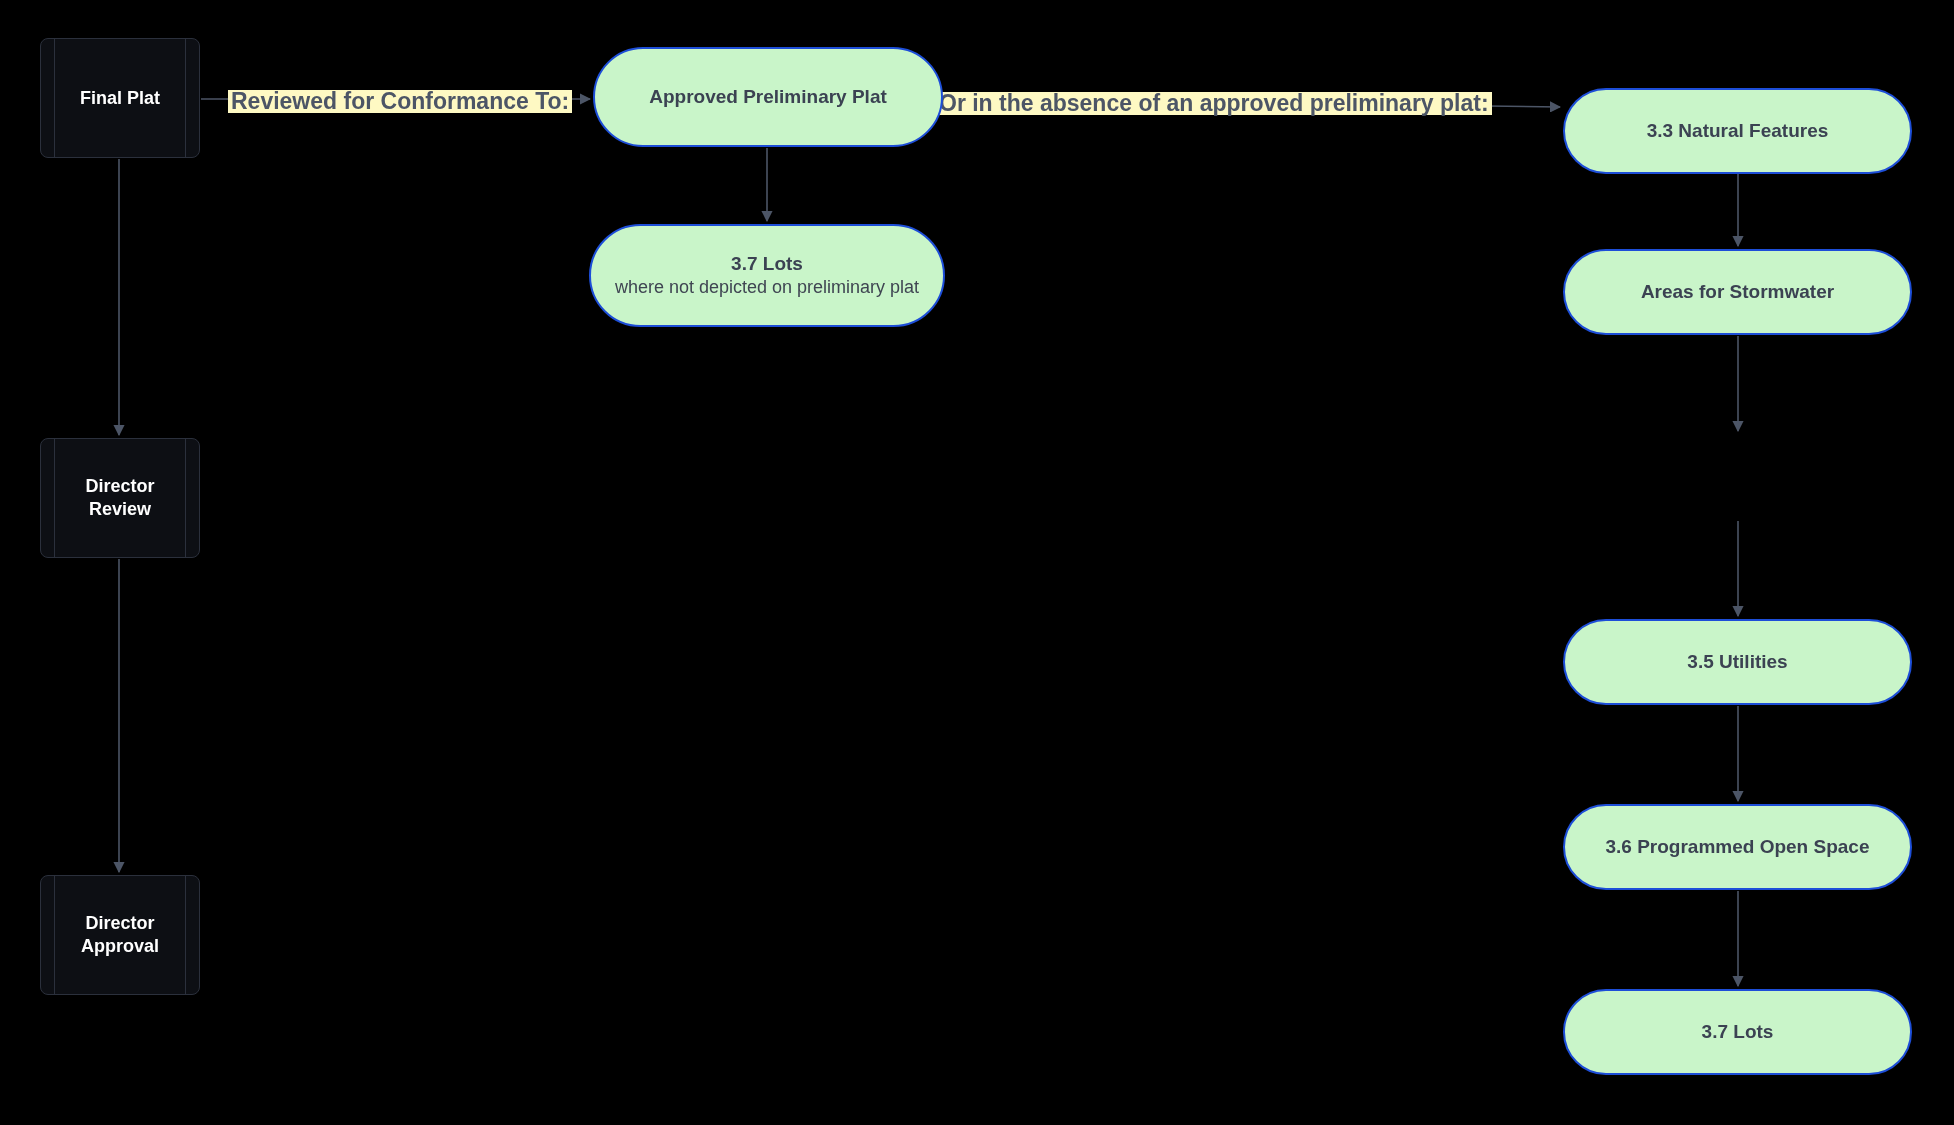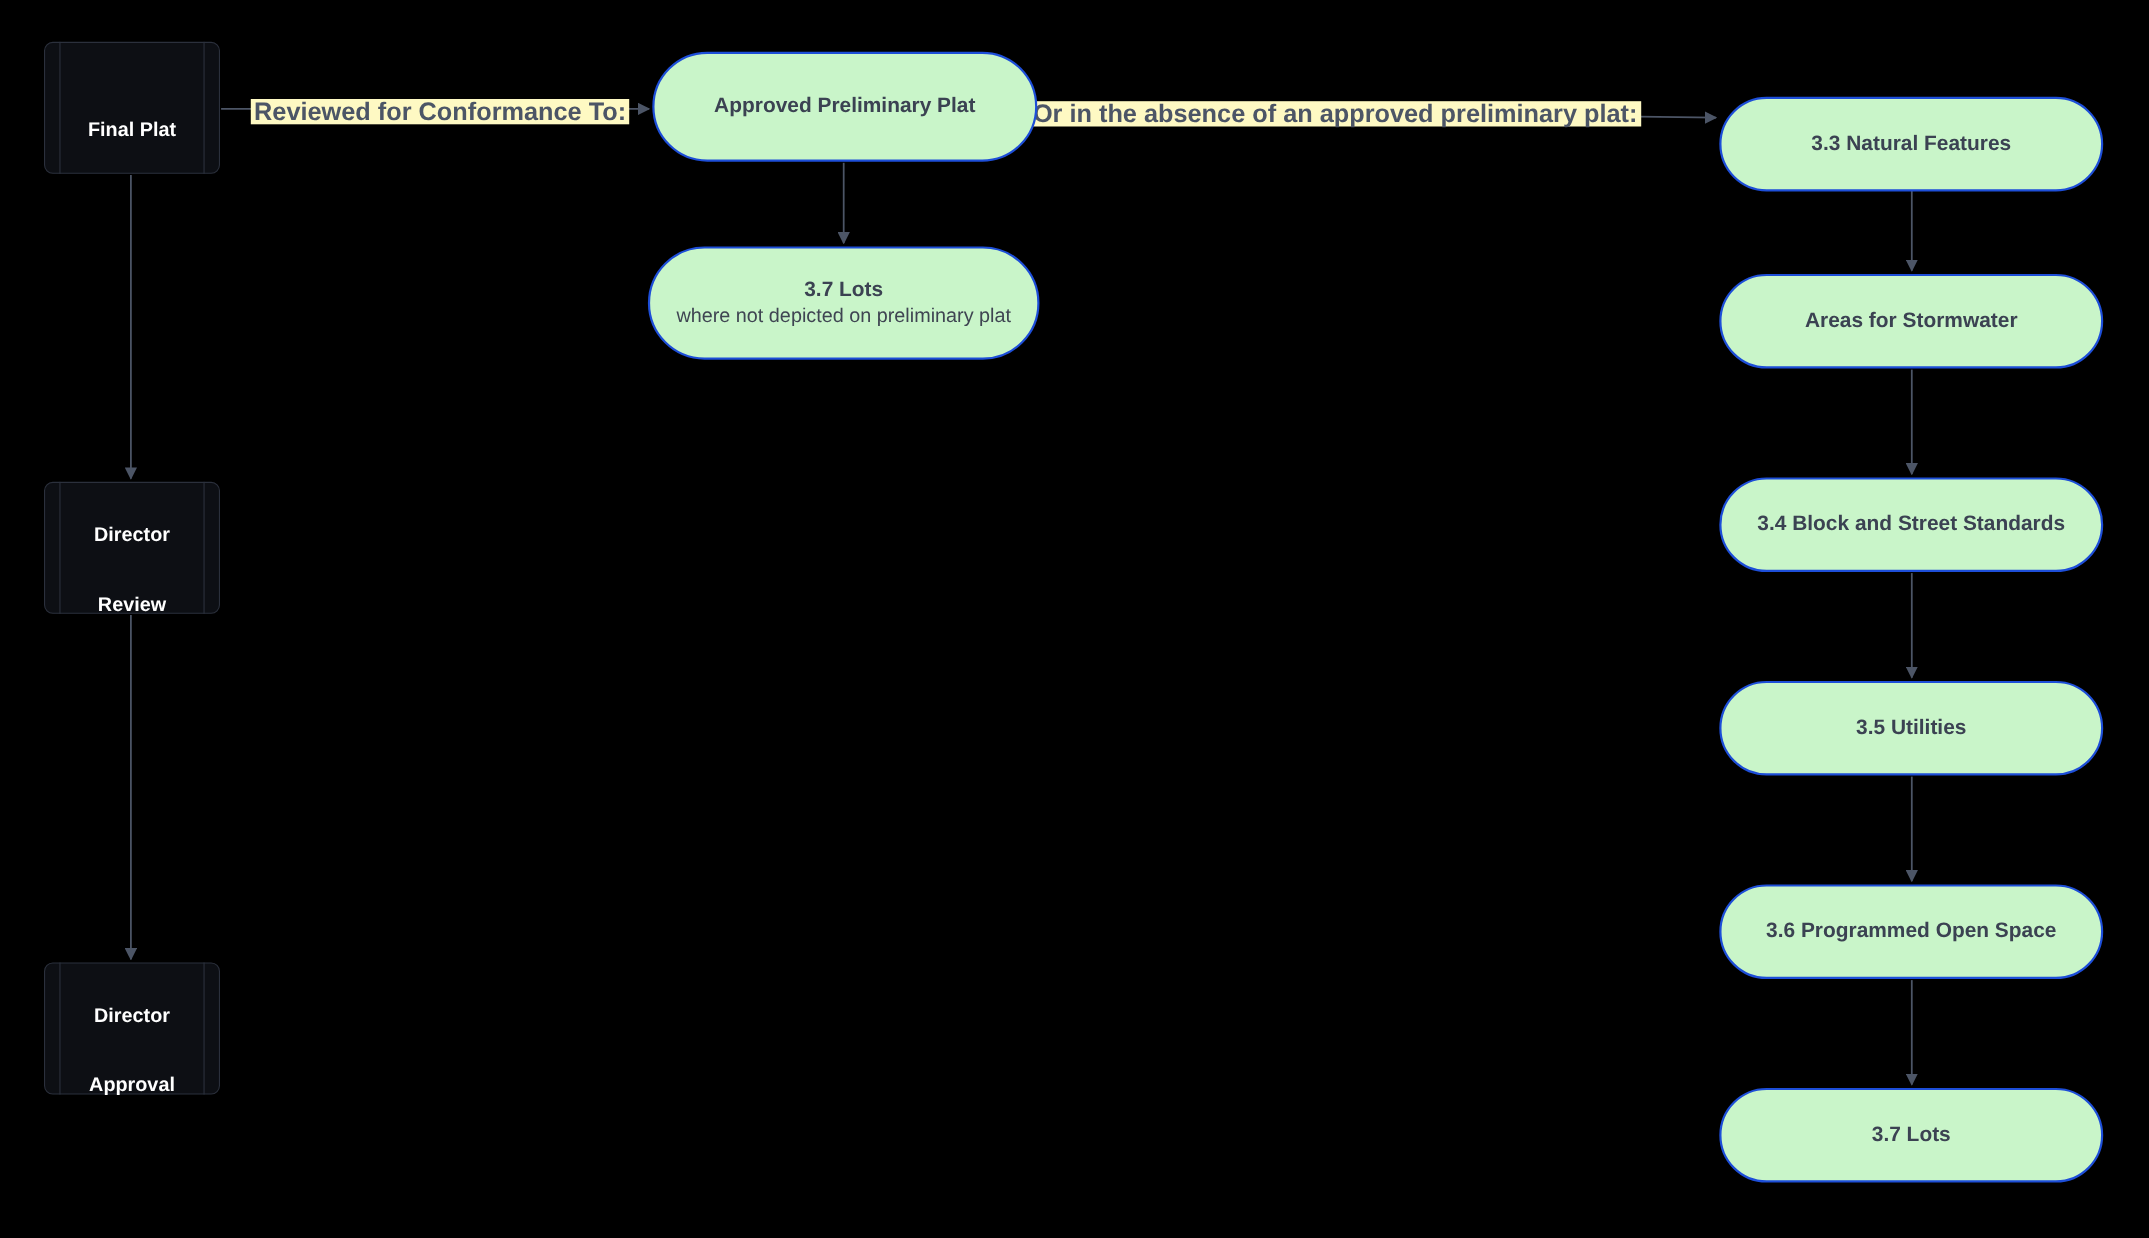--- a/index.html
+++ b/index.html
@@ -71,21 +71,21 @@
   .node.dark::after {
     content: "";
     position: absolute;
     top: -1px;
     bottom: -1px;
     width: 0;
     border-left: 1.6px solid #2b303c;
   }
   .node.dark::before { left: 13px; }
   .node.dark::after  { right: 13px; }
-  .node.dark .line { display: block; margin-top: 40px; }
+  .node.dark .line { display: block; }
 
   
   .edge-label {
     position: absolute;
     color: #4c5566;
     font-size: 23px;
     font-weight: bold;
     white-space: nowrap;
     background: #fef9c3;
     padding: 0 3px;
@@ -149,23 +149,20 @@
   </div>
 
   <div class="node green" style="left:1563px; top:64px; width:349px; height:86px;margin-top:24px;">
     <span>3.3 Natural Features</span>
   </div>
 
   <div class="node green" style="left:1563px; top:249px; width:349px; height:86px;justify-content:center;">
     <span>Areas for Stormwater</span>
   </div>
 
-  <div class="node green" style="left:1563px; top:434px; width:349px; height:86px;">
-    <span>3.4 Block and Street Standards</span>
-  </div>
 
   <div class="node green" style="left:1563px; top:619px; width:349px; height:86px;">
     <span>3.5 Utilities</span>
   </div>
 
   <div class="node green" style="left:1563px; top:804px; width:349px; height:86px;">
     <span>3.6 Programmed Open Space</span>
   </div>
 
   <div class="node green" style="left:1563px; top:989px; width:349px; height:86px;">

